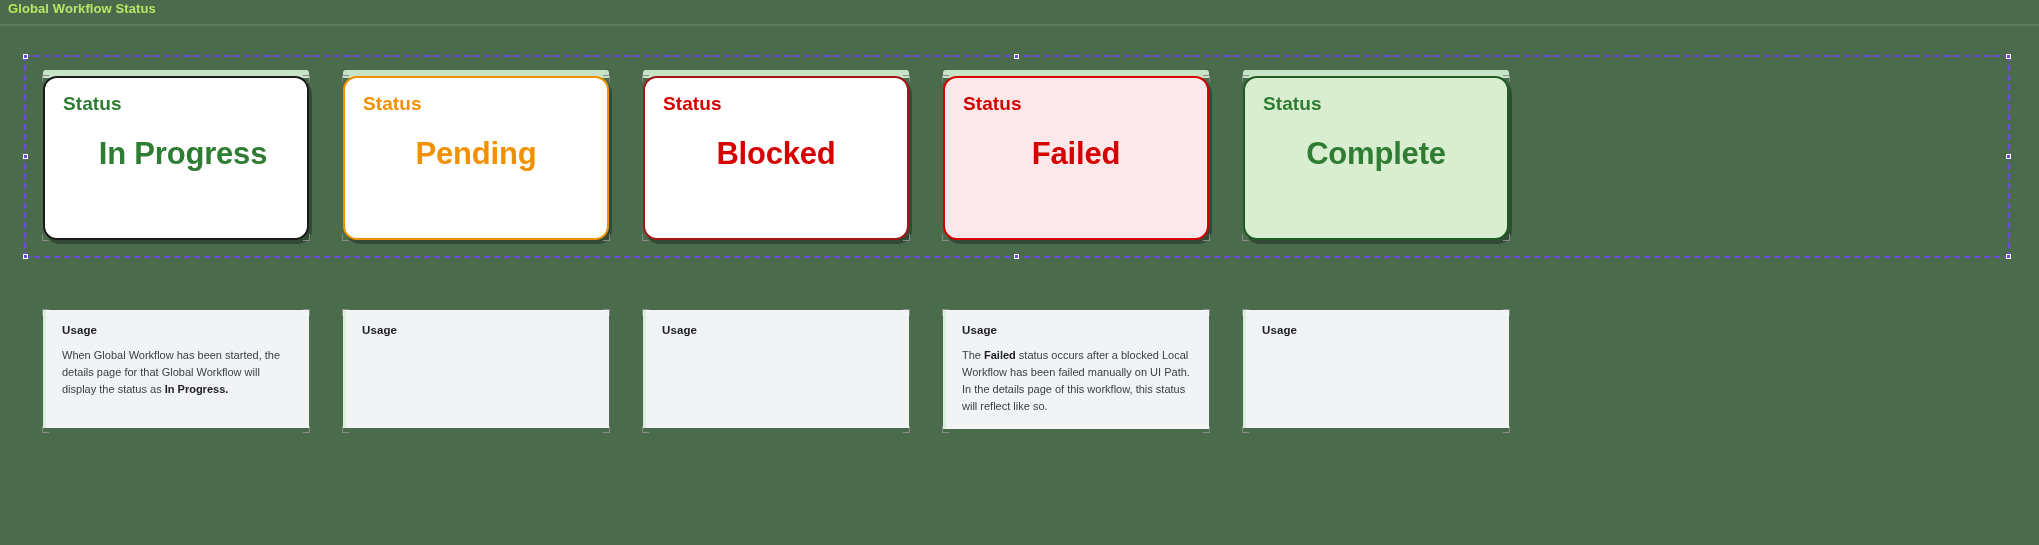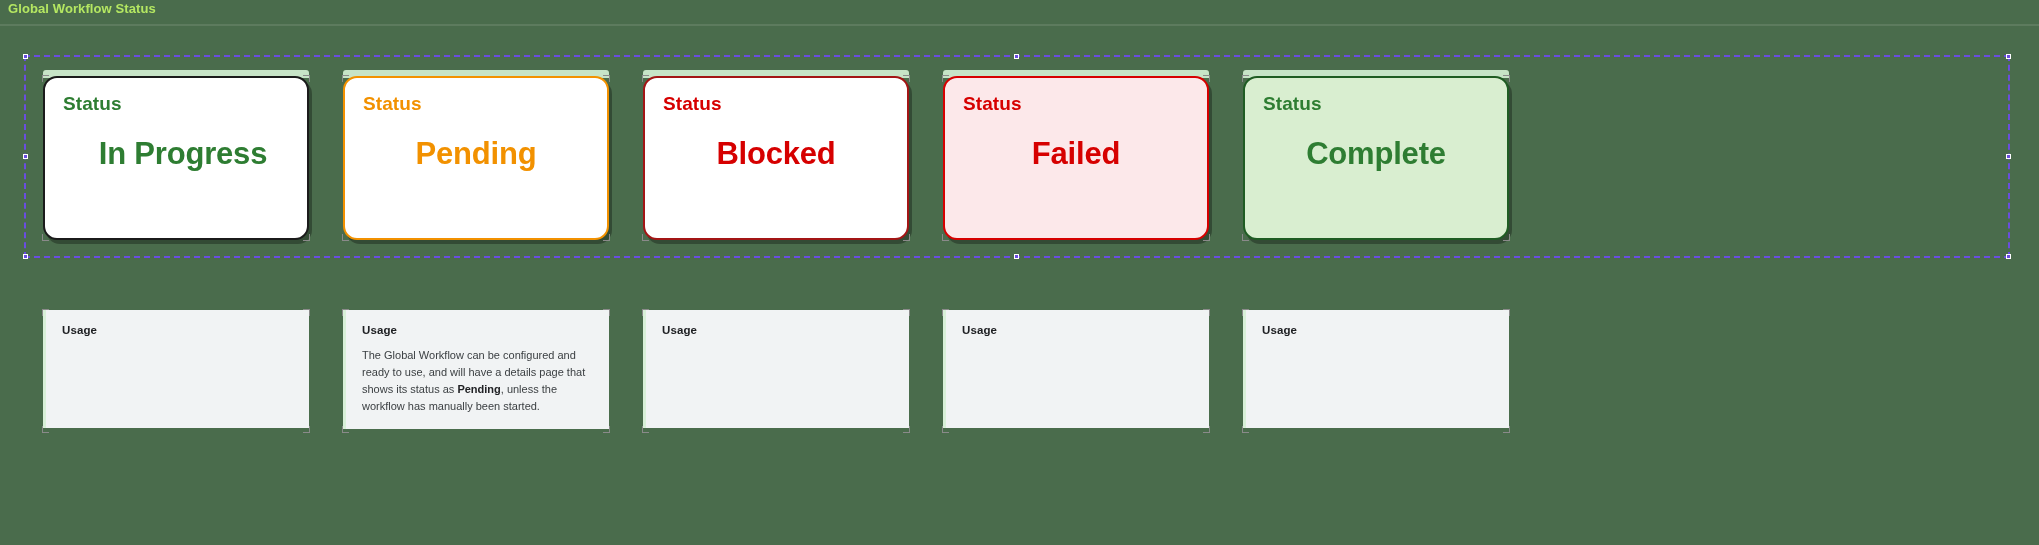--- a/index.html
+++ b/index.html
@@ -255,48 +255,49 @@
       <span class="nub tr"></span>
       <span class="nub bl"></span>
       <span class="nub br"></span>
     </div>
   </div>
 
 <div class="usage-row" id="usage-row">
     <div class="usage-card-wrap">
       <div class="usage-card">
         <div class="usage-heading">Usage</div>
-      </div>
-      <span class="nub tl"></span>
-      <span class="nub tr"></span>
-      <span class="nub bl"></span>
-      <span class="nub br"></span>
-    </div>
-    <div class="usage-card-wrap">
-      <div class="usage-card">
-        <div class="usage-heading">Usage</div>
-        <p class="usage-body">The Global Workflow can be configured and ready to use, and will have a details page that shows its status as <b>Pending</b>, unless the workflow has manually been started.</p>
-      </div>
-      <span class="nub tl"></span>
-      <span class="nub tr"></span>
-      <span class="nub bl"></span>
-      <span class="nub br"></span>
-    </div>
-    <div class="usage-card-wrap">
-      <div class="usage-card">
-        <div class="usage-heading">Usage</div>
-      </div>
-      <span class="nub tl"></span>
-      <span class="nub tr"></span>
-      <span class="nub bl"></span>
-      <span class="nub br"></span>
-    </div>
-    <div class="usage-card-wrap">
-      <div class="usage-card">
-        <div class="usage-heading">Usage</div>
+        <p class="usage-body">When Global Workflow has been started, the details page for that Global Workflow will display the status as <b>In Progress.</b></p>
+      </div>
+      <span class="nub tl"></span>
+      <span class="nub tr"></span>
+      <span class="nub bl"></span>
+      <span class="nub br"></span>
+    </div>
+    <div class="usage-card-wrap">
+      <div class="usage-card">
+        <div class="usage-heading">Usage</div>
+      </div>
+      <span class="nub tl"></span>
+      <span class="nub tr"></span>
+      <span class="nub bl"></span>
+      <span class="nub br"></span>
+    </div>
+    <div class="usage-card-wrap">
+      <div class="usage-card">
+        <div class="usage-heading">Usage</div>
+      </div>
+      <span class="nub tl"></span>
+      <span class="nub tr"></span>
+      <span class="nub bl"></span>
+      <span class="nub br"></span>
+    </div>
+    <div class="usage-card-wrap">
+      <div class="usage-card">
+        <div class="usage-heading">Usage</div>
+        <p class="usage-body">The <b>Failed</b> status occurs after a blocked Local Workflow has been failed manually on UI Path. In the details page of this workflow, this status will reflect like so.</p>
       </div>
       <span class="nub tl"></span>
       <span class="nub tr"></span>
       <span class="nub bl"></span>
       <span class="nub br"></span>
     </div>
     <div class="usage-card-wrap">
       <div class="usage-card">
         <div class="usage-heading">Usage</div>
       </div>

